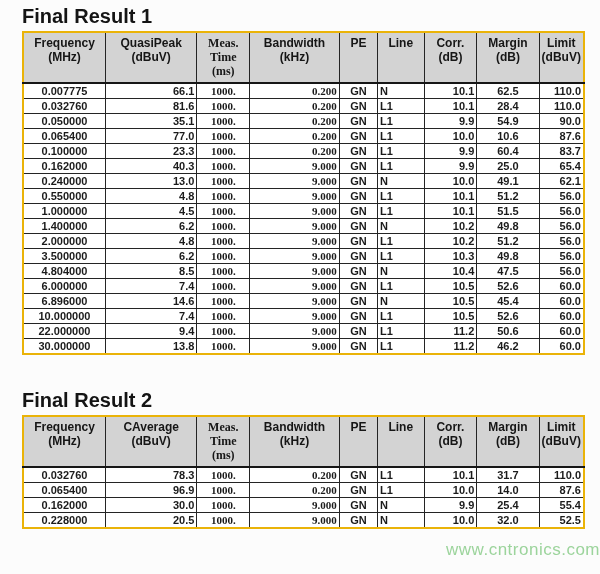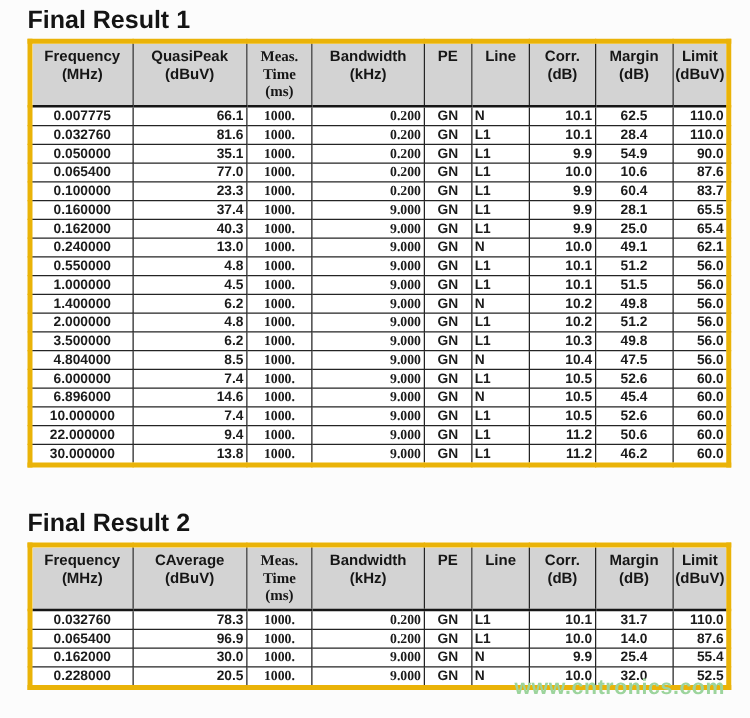--- a/index.html
+++ b/index.html
@@ -25,21 +25,21 @@
     margin: 0 0 3px 0;
     color: #141414;
   }
   section.result-2 {
     margin-top: 34px;
   }
   table.result-table {
     border-collapse: collapse;
     table-layout: fixed;
     width: 563px;
-    border: 4px solid #eab308;
+    border: 2px solid #eab308;
     background: #ffffff;
   }
   table.result-table th,
   table.result-table td {
     border: 1px solid #242424;
     font-weight: bold;
     overflow: hidden;
     box-sizing: border-box;
   }
   table.result-table th {
@@ -76,25 +76,25 @@
   td.c1 { text-align: right; padding-right: 12px; }
   td.c2 { text-align: center; }
   td.c3 { text-align: right; padding-right: 7px; font-family: Liberation Serif, serif; }
   td.c4 { text-align: center; }
   td.c5 { text-align: left;  padding-left: 7px; }
   td.c6 { text-align: right; padding-right: 13px; }
   td.c7 { text-align: center; }
   td.c8 { text-align: right; padding-right: 9px; }
   .watermark {
     position: absolute;
-    right: 20px;
+    right: 0;
     bottom: 2px;
     font-size: 17px;
     line-height: 20px;
-    font-weight: bold;
+    font-weight: normal;
     letter-spacing: 0.5px;
     color: var(--watermark-color, #9cd49c);
   }
 </style>
 </head>
 <body>
 
 <div class="page" style="--header-bg: #d3d3d3; --watermark-color: #9cd49c;">
 
   <section class="result-1">
@@ -171,31 +171,20 @@
             <td class="c1">23.3</td>
             <td class="c2">1000.</td>
             <td class="c3">0.200</td>
             <td class="c4">GN</td>
             <td class="c5">L1</td>
             <td class="c6">9.9</td>
             <td class="c7">60.4</td>
             <td class="c8">83.7</td>
           </tr>
           <tr>
-            <td class="c0">0.160000</td>
-            <td class="c1">37.4</td>
-            <td class="c2">1000.</td>
-            <td class="c3">9.000</td>
-            <td class="c4">GN</td>
-            <td class="c5">L1</td>
-            <td class="c6">9.9</td>
-            <td class="c7">28.1</td>
-            <td class="c8">65.5</td>
-          </tr>
-          <tr>
             <td class="c0">0.162000</td>
             <td class="c1">40.3</td>
             <td class="c2">1000.</td>
             <td class="c3">9.000</td>
             <td class="c4">GN</td>
             <td class="c5">L1</td>
             <td class="c6">9.9</td>
             <td class="c7">25.0</td>
             <td class="c8">65.4</td>
           </tr>

